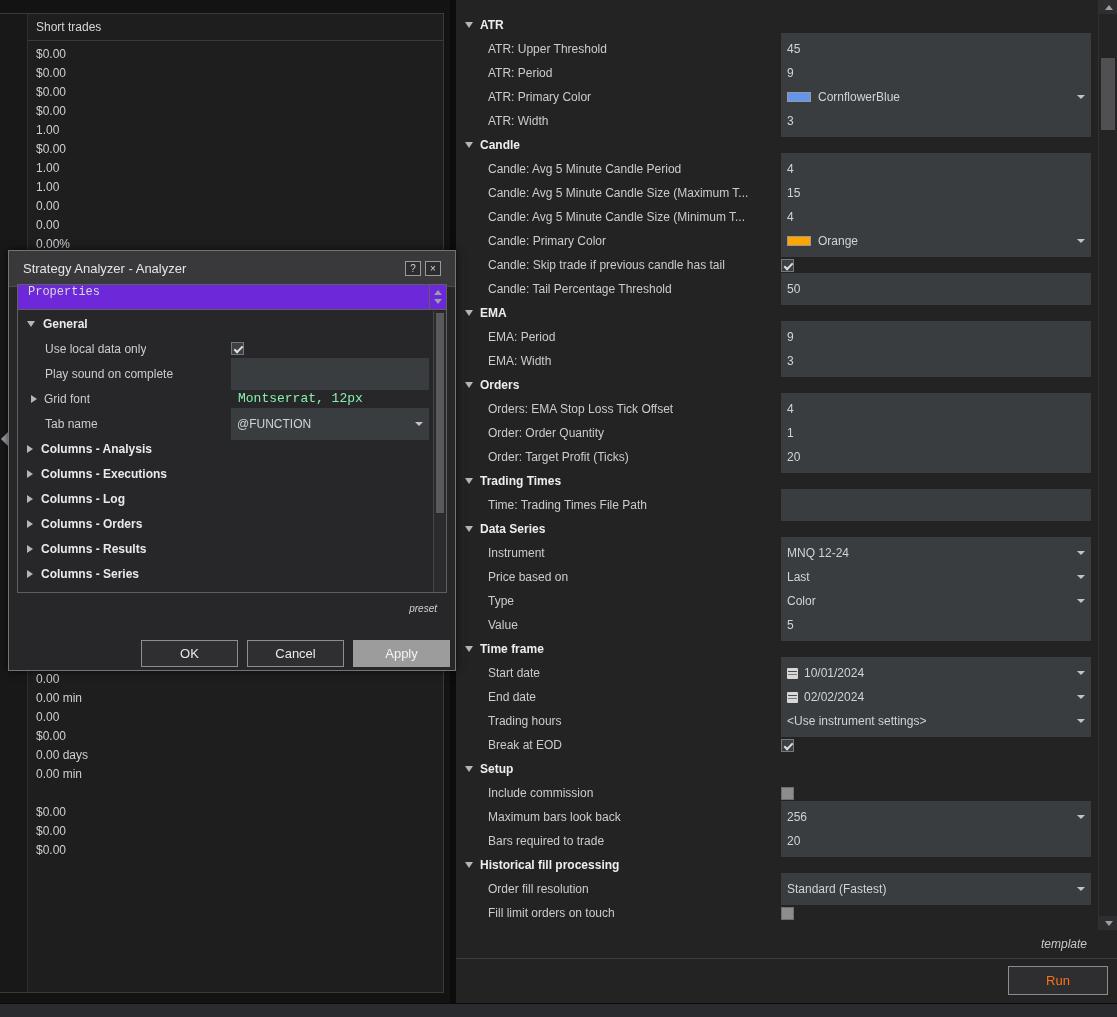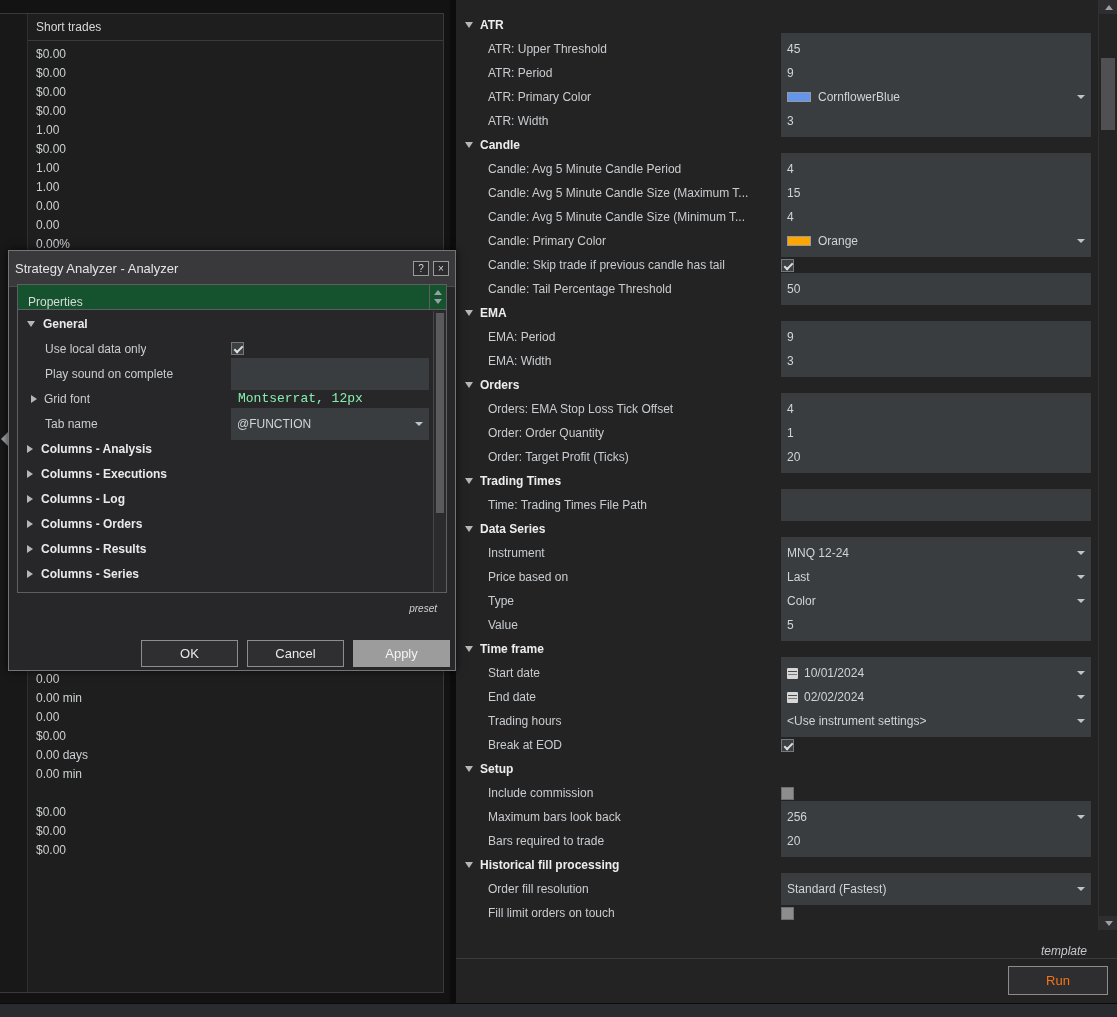--- a/index.html
+++ b/index.html
@@ -60,36 +60,36 @@
   .tri.down  { border-left:4px solid transparent; border-right:4px solid transparent; border-top:6px solid #b2b9b3; }
   .tri.right { border-top:4px solid transparent; border-bottom:4px solid transparent; border-left:6px solid #b2b9b3; }
   .tri.up-sm   { border-left:4px solid transparent; border-right:4px solid transparent; border-bottom:5px solid #9aa0a3; }
   .tri.down-sm { border-left:4px solid transparent; border-right:4px solid transparent; border-top:5px solid #9aa0a3; }
 
   .v-scrollbar { position:absolute; left:642px; top:0; width:19px; height:930px; background:#242425; border-left:1px solid #303031; }
   .sb-arrow { position:absolute; left:0; width:19px; height:14px; background:#2e2e30; display:flex; align-items:center; justify-content:center; }
   .sb-arrow.up { top:0; } .sb-arrow.down { bottom:0; }
   .sb-thumb { position:absolute; left:2px; right:2px; top:58px; height:72px; background:#505052; }
 
-  .template-label { position:absolute; top:937px; right:30px; font-size:12px; font-style:italic; color:#c7c9cb;margin-top:7px; }
+  .template-label { position:absolute; top:937px; right:30px; font-size:12px; font-style:italic; color:#c7c9cb; }
   .run-bar { position:absolute; left:0; top:958px; right:0; bottom:0; border-top:1px solid #3c3c3e; }
   .run-button { position:absolute; right:9px; top:7px; width:100px; height:29px; background:#2e2e30;
                 border:1px solid #8c8c8e; color:#f97316; font-size:13px; font-family:inherit; }
 
   
   .dialog { position:absolute; left:8px; top:250px; width:448px; height:421px; background:#27272a;
             border:1px solid #757577; box-shadow:0 0 8px rgba(0,0,0,.7); z-index:20; }
   .dialog-titlebar { position:absolute; left:0; top:0; right:0; height:36px; background:#39393b;
-                     border-bottom:1px solid #4c4c4e; display:flex; align-items:center; padding:0 6px;justify-content:center; }
+                     border-bottom:1px solid #4c4c4e; display:flex; align-items:center; padding:0 14px;justify-content:center; }
   .dialog-title { flex:1; font-size:13px; color:#e4e5e6; }
   .titlebar-btn { width:16px; height:15px; border:1px solid #9a9a9c; background:#2c2c2e; color:#d2d2d4;
                   font-size:10px; line-height:13px; text-align:center; margin-left:4px; }
 
   .prop-region { position:absolute; left:8px; top:33px; width:430px; height:309px; border:1px solid #5f5f61; background:#27272a; }
-  .prop-head { height:25px; border-bottom:1px solid #5f5f61; background:#14532d; display:flex; align-items:flex-end; }
+  .prop-head { height:25px; border-bottom:1px solid #5f5f61; background:#6d28d9; display:flex; align-items:flex-start;font-family:Liberation Mono, monospace; }
   .prop-head-label { flex:1; padding-left:10px; font-size:12px; color:#d8d9da; }
   .spin-col { width:17px; height:100%; border-left:1px solid #5f5f61; display:flex; flex-direction:column;
               align-items:center; justify-content:space-evenly; }
 
   .tree-wrap { position:absolute; left:0; top:26px; right:0; bottom:0; overflow:hidden; }
   .properties-tree { position:absolute; left:0; top:0; right:14px; }
   .tree-sb { position:absolute; right:0; top:0; bottom:0; width:13px; background:#2b2b2d; border-left:1px solid #464648; }
   .tree-thumb { position:absolute; left:2px; right:2px; top:2px; height:200px; background:#5a5a5c; }
 
   .tree-row { height:25px; display:flex; align-items:center; position:relative; }

